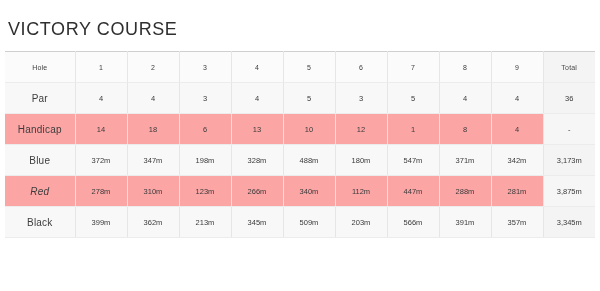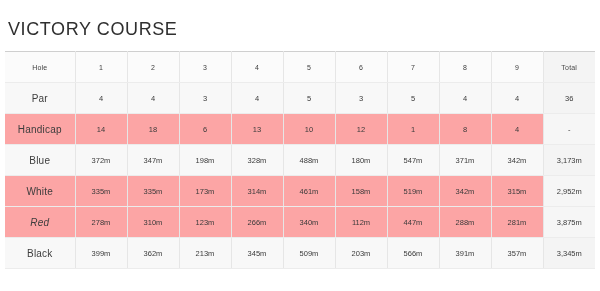--- a/index.html
+++ b/index.html
@@ -175,33 +175,20 @@
             <td class="val">198m</td>
             <td class="val">328m</td>
             <td class="val">488m</td>
             <td class="val">180m</td>
             <td class="val">547m</td>
             <td class="val">371m</td>
             <td class="val">342m</td>
             <td class="val total-cell">3,173m</td>
           </tr>
           <tr class="row-odd">
-            <td class="rowhead tee-white">White</td>
-            <td class="val">335m</td>
-            <td class="val">335m</td>
-            <td class="val">173m</td>
-            <td class="val">314m</td>
-            <td class="val">461m</td>
-            <td class="val">158m</td>
-            <td class="val">519m</td>
-            <td class="val">342m</td>
-            <td class="val">315m</td>
-            <td class="val total-cell">2,952m</td>
-          </tr>
-          <tr class="row-odd">
             <td class="rowhead tee-red">Red</td>
             <td class="val">278m</td>
             <td class="val">310m</td>
             <td class="val">123m</td>
             <td class="val">266m</td>
             <td class="val">340m</td>
             <td class="val">112m</td>
             <td class="val">447m</td>
             <td class="val">288m</td>
             <td class="val">281m</td>

